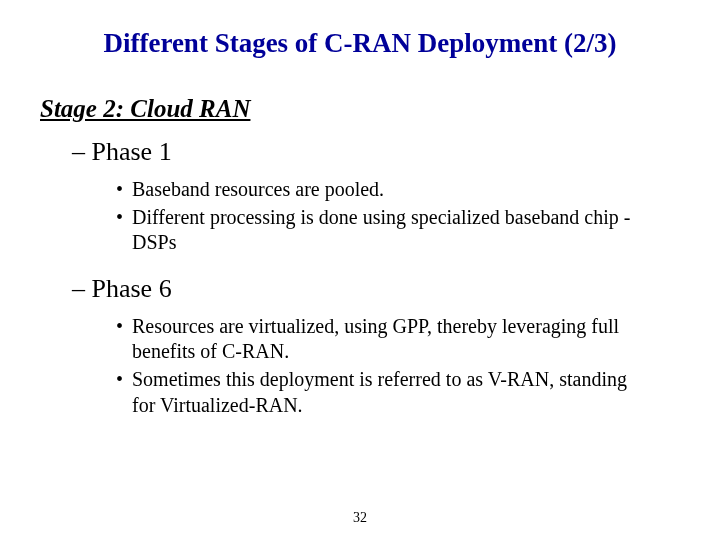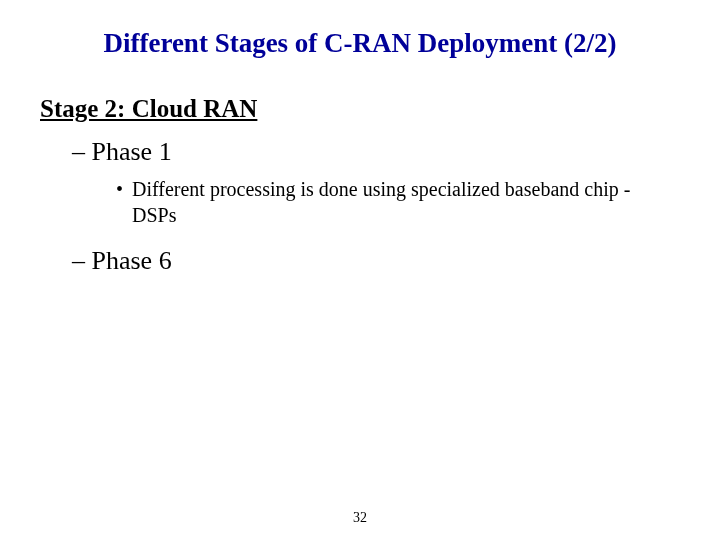--- a/index.html
+++ b/index.html
@@ -18,20 +18,21 @@
     font-weight: bold;
     text-align: center;
     margin-bottom: 36px;
   }
   .stage-heading {
     font-size: 25px;
     font-weight: bold;
     text-decoration: underline;
     margin-left: -8px;
     margin-bottom: 14px;
+    font-style: italic;
   }
   .phase {
     font-size: 26px;
     margin-left: 24px;
     margin-bottom: 10px;
   }
   .bullets {
     list-style: none;
     margin-left: 68px;
     margin-right: 40px;
@@ -55,26 +56,29 @@
     bottom: 14px;
     left: 0;
     width: 720px;
     text-align: center;
     font-size: 14px;
   }
 </style>
 </head>
 <body>
 
-<div class="title">Different Stages of C-RAN Deployment (2/2)</div>
+<div class="title">Different Stages of C-RAN Deployment (2/3)</div>
 
 <div class="stage-heading">Stage 2: Cloud RAN</div>
 
 <div class="phase">– Phase 1</div>
 <ul class="bullets">
+  <li>Baseband resources are pooled.</li>
   <li>Different processing is done using specialized baseband chip - DSPs</li>
 </ul>
 
 <div class="phase">– Phase 6</div>
 <ul class="bullets">
+  <li>Resources are virtualized, using GPP, thereby leveraging full benefits of C-RAN.</li>
+  <li>Sometimes this deployment is referred to as V-RAN, standing for Virtualized-RAN.</li>
 </ul>
 
 <div class="page-num">32</div>
 
 </body></html>

